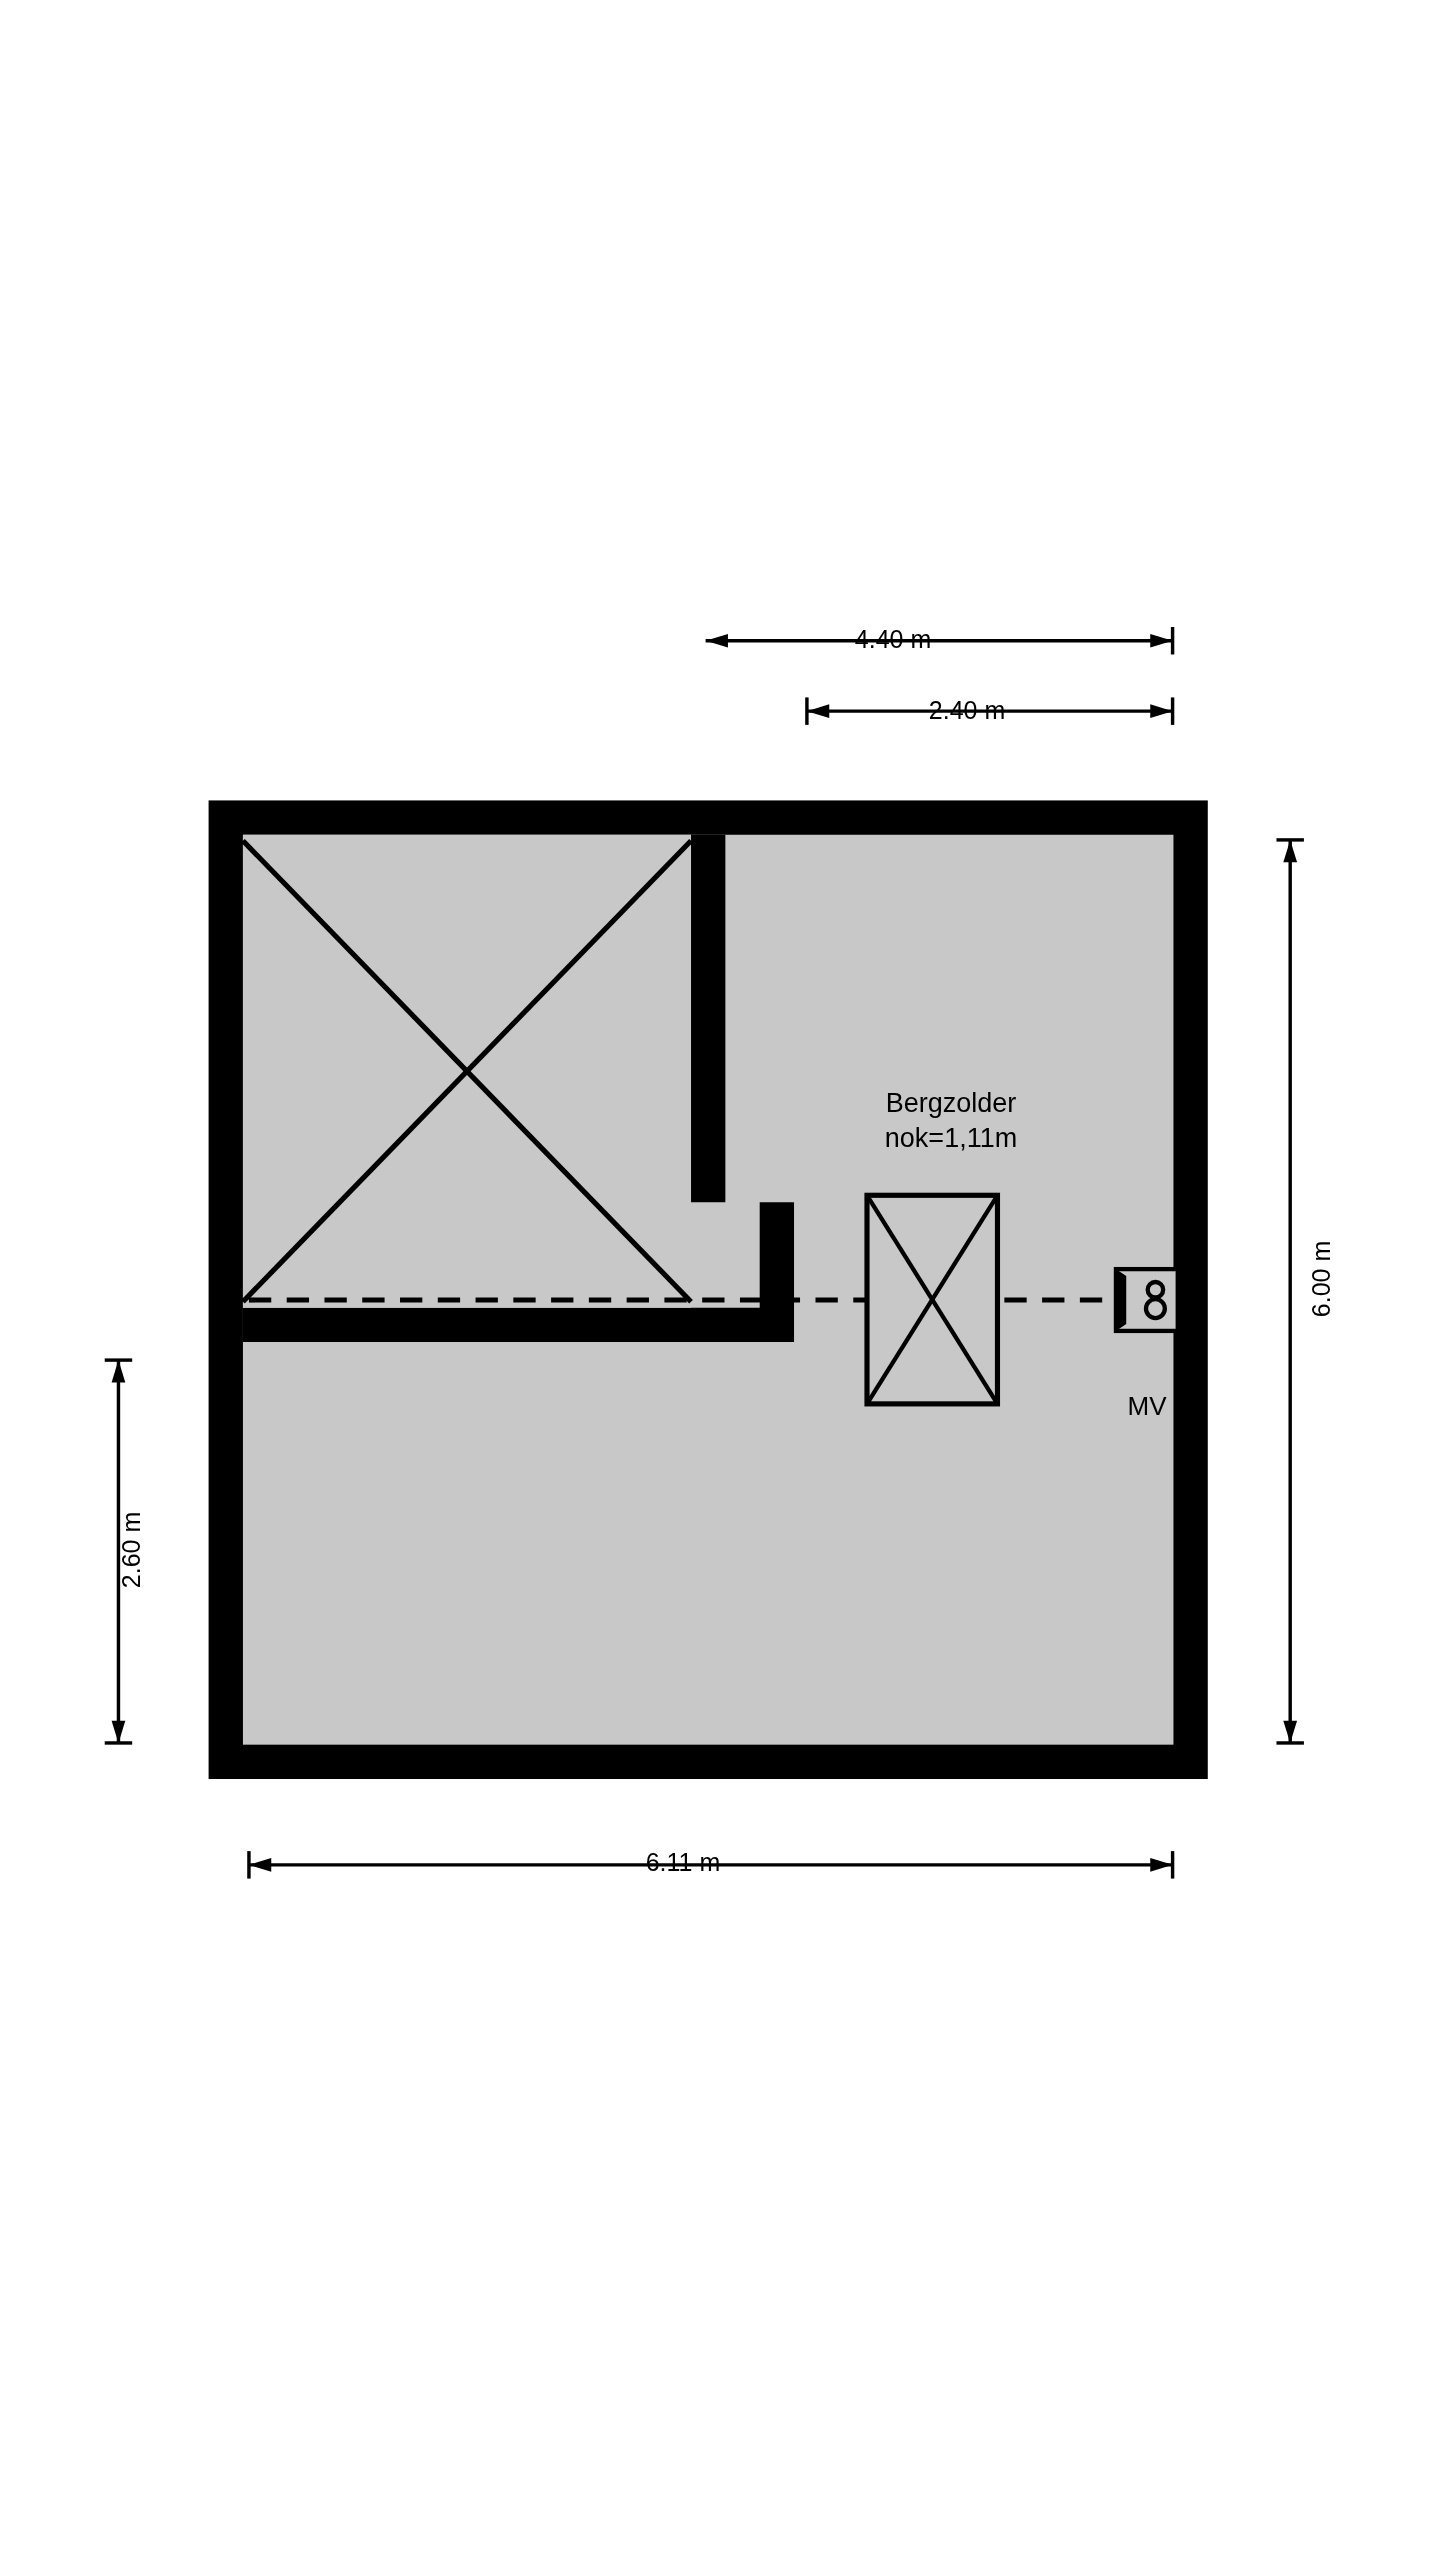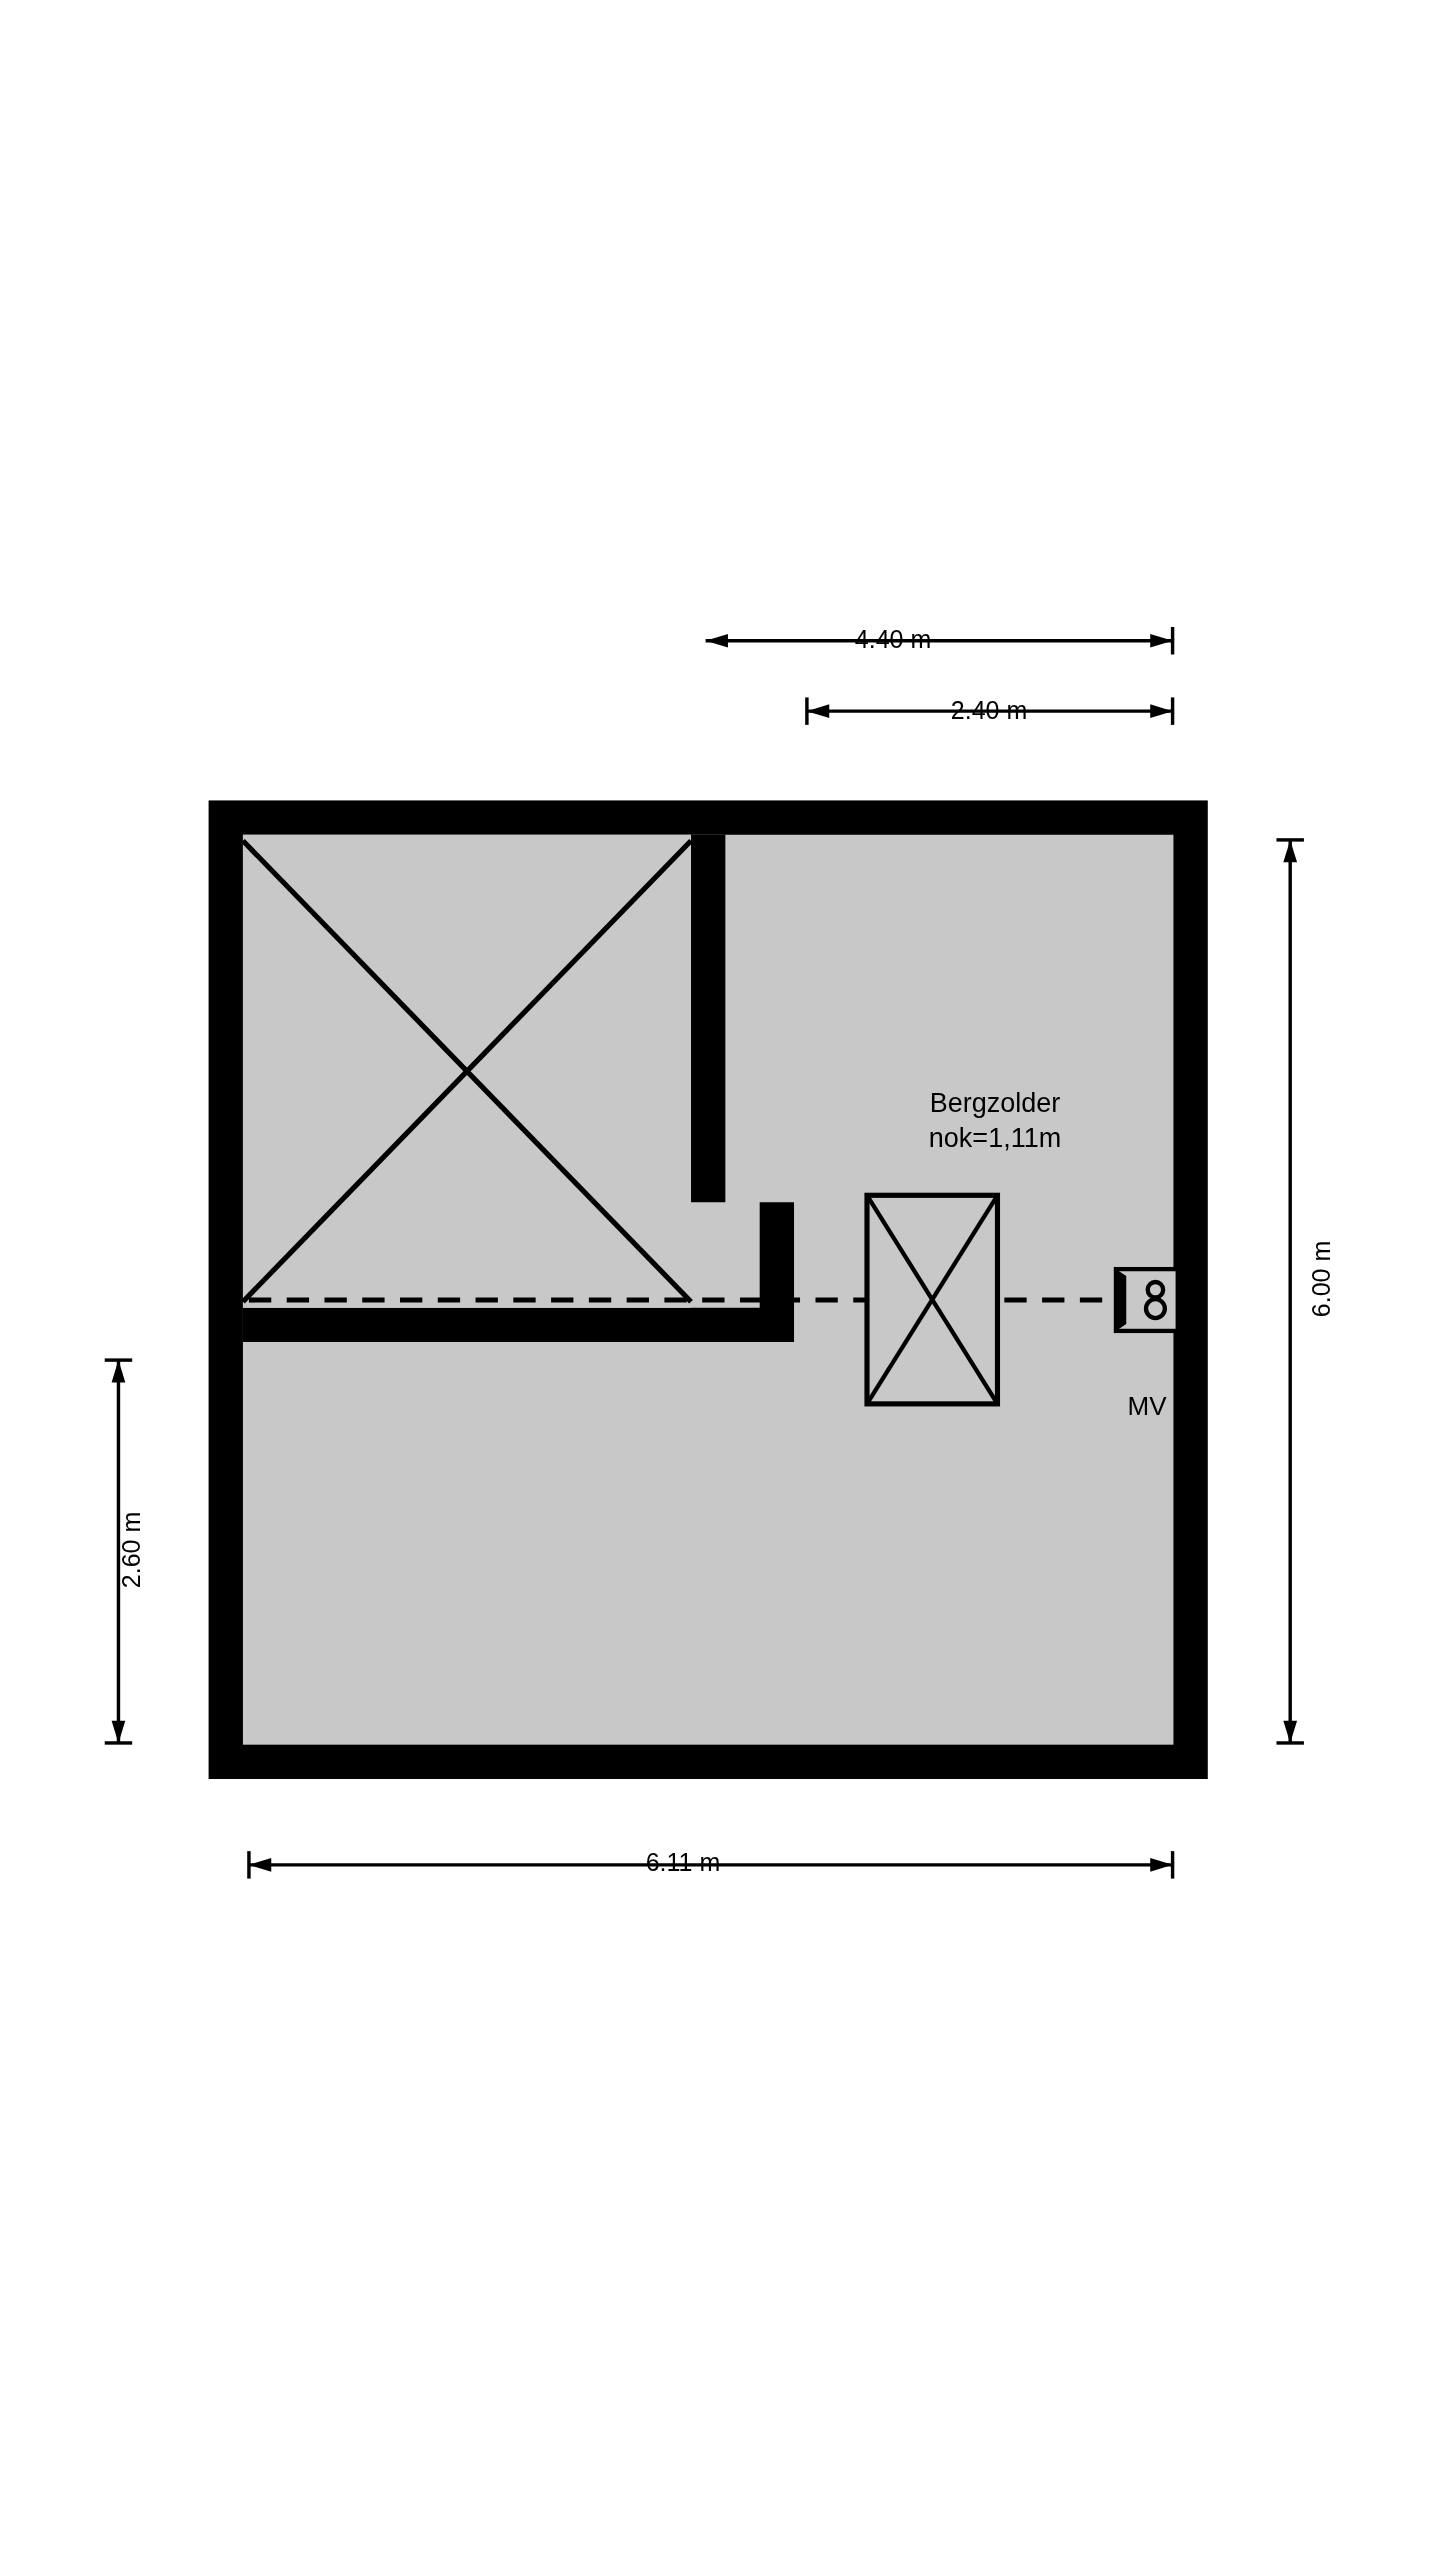--- a/index.html
+++ b/index.html
@@ -116,27 +116,27 @@
     <path d="M 290 2172 L 316 2164 L 316 2180 Z" fill="#000000"></path>
     <path d="M 1366 2172 L 1340 2164 L 1340 2180 Z" fill="#000000"></path>
     <line x1="290" y1="2156" x2="290" y2="2188" stroke="#000000" stroke-width="4"></line>
     <line x1="1366" y1="2156" x2="1366" y2="2188" stroke="#000000" stroke-width="4"></line>
   </g>
 
 </svg>
 
 <div class="dim-label" style="left:893px; top:625px; transform:translateX(-50%);">4.40 m</div>
 
-<div class="dim-label" style="left:989px; top:696px; transform:translateX(-50%);">2.40 m</div>
+<div class="dim-label" style="left:967px; top:696px; transform:translateX(-50%);">2.40 m</div>
 
 <div class="dim-label vertical" style="left:1321px; top:1279px; transform:translate(-50%,-50%) rotate(-90deg);">6.00 m</div>
 
 <div class="dim-label vertical" style="left:131px; top:1550px; transform:translate(-50%,-50%) rotate(-90deg);">2.60 m</div>
 
 <div class="dim-label" style="left:683px; top:1848px; transform:translateX(-50%);">6.11 m</div>
 
-<div class="room-label" style="left:951px; top:1086px; transform:translateX(-50%);margin-left:44px;">
+<div class="room-label" style="left:951px; top:1086px; transform:translateX(-50%);">
   <div>Bergzolder</div>
   <div>nok=1,11m</div>
 </div>
 
 <div class="small-label" style="left:1147px; top:1391px; transform:translateX(-50%);">MV</div>
 
 
 </body></html>

